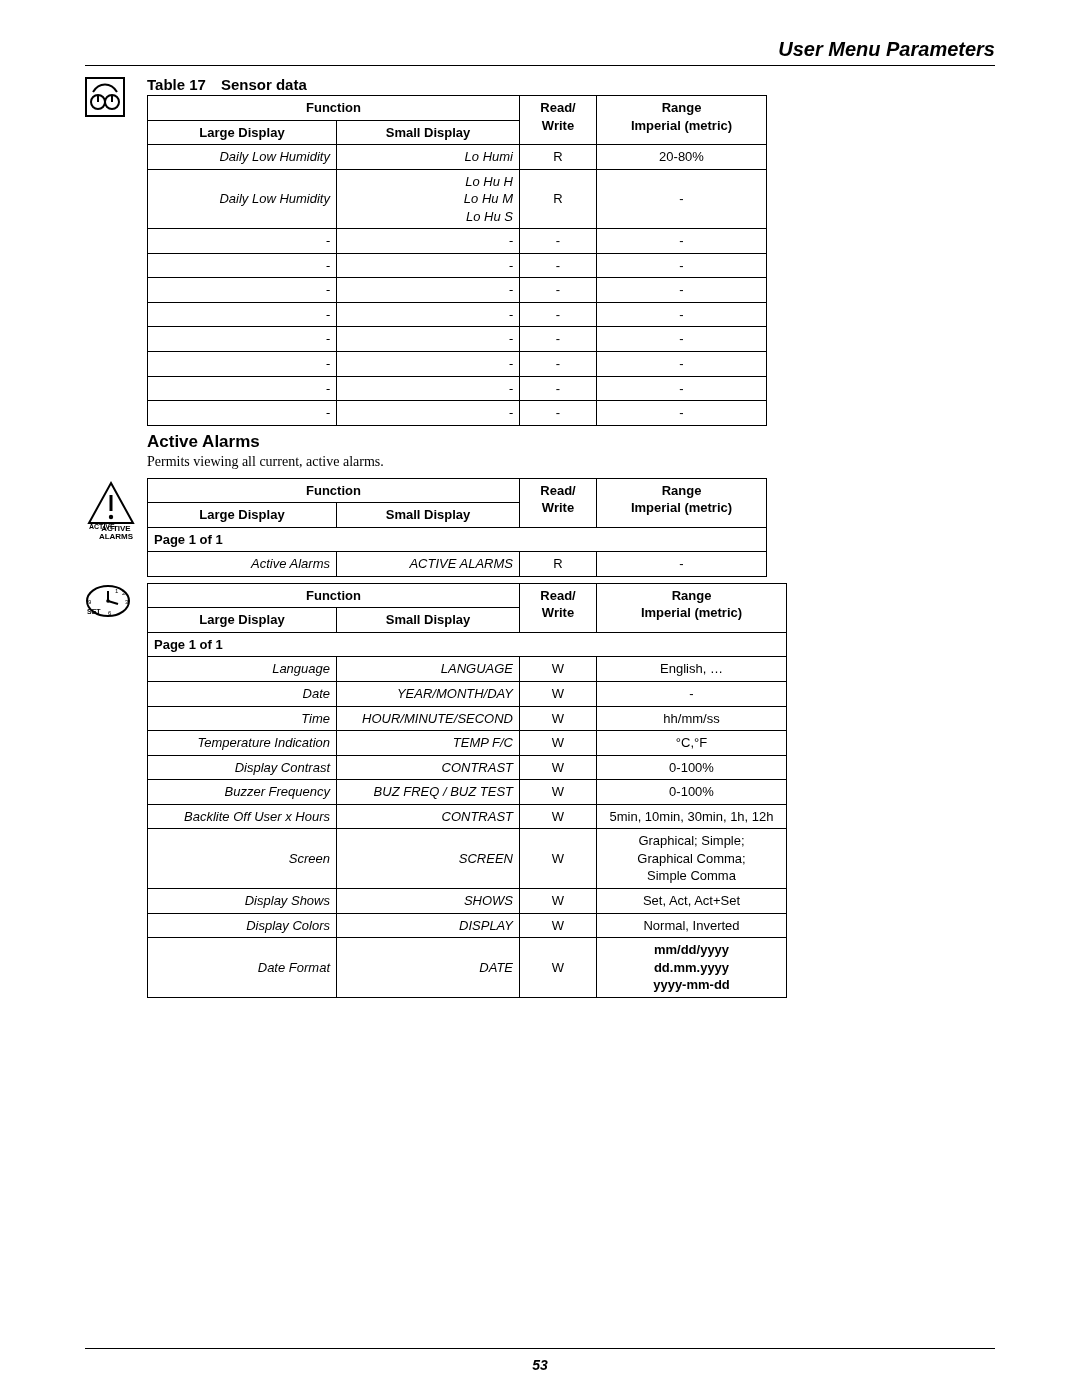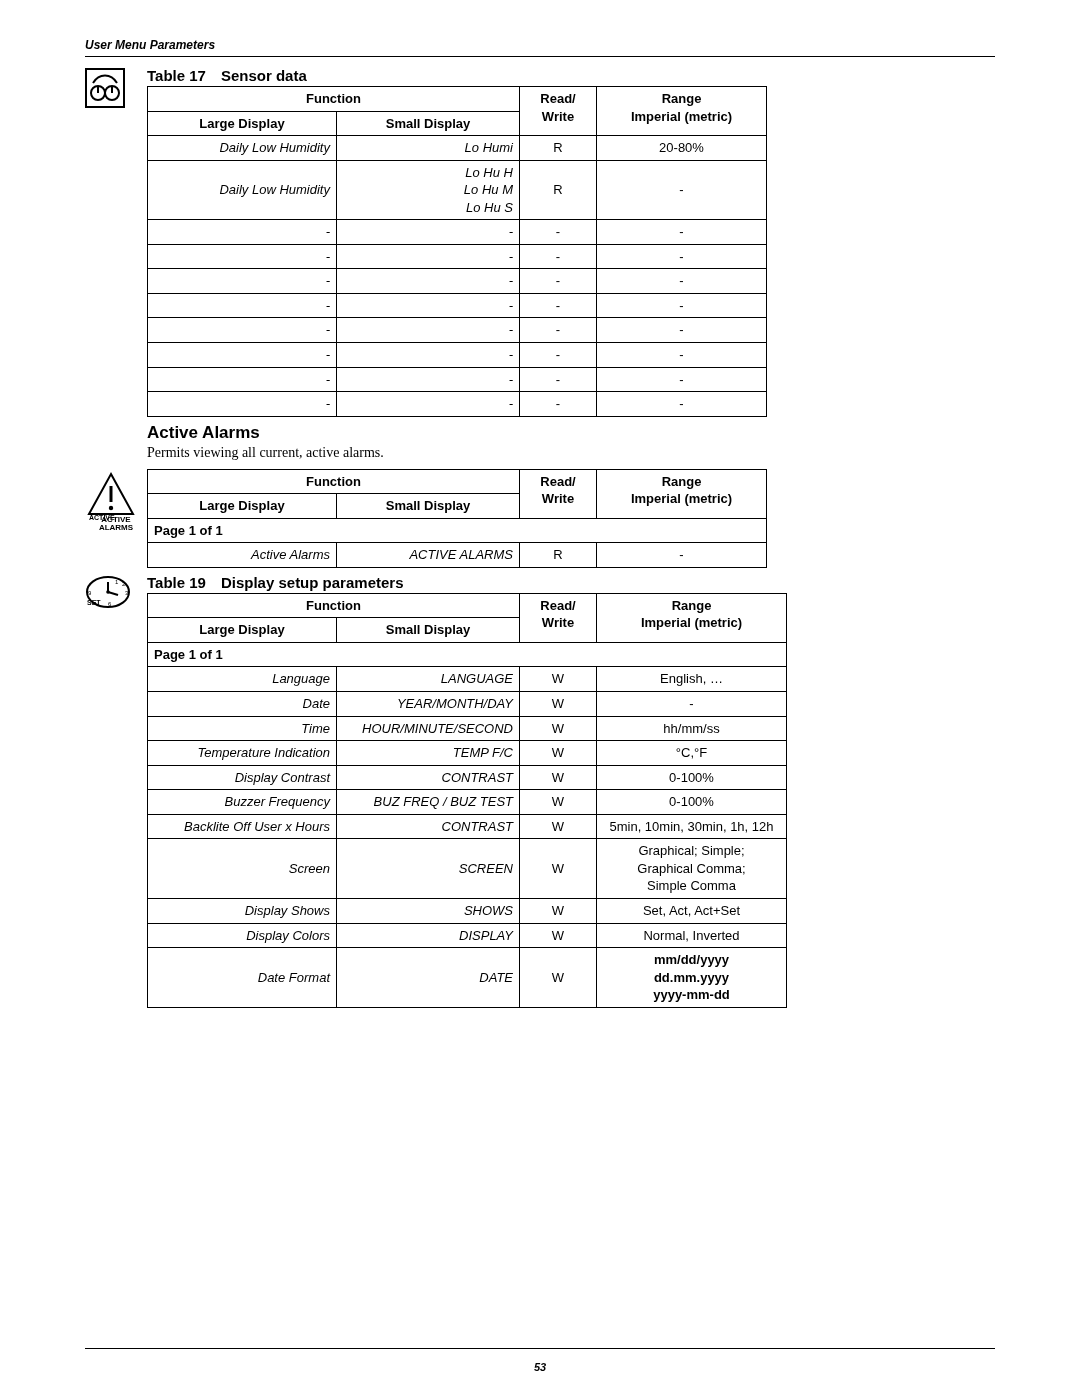--- a/index.html
+++ b/index.html
@@ -10,24 +10,24 @@
     color: #000;
   }
   .page {
     width: 1080px;
     height: 1397px;
     box-sizing: border-box;
     padding: 38px 85px 28px 85px;
     position: relative;
   }
   .top-right {
-    text-align: left;
+    text-align: right;
     font-style: italic;
     font-weight: bold;
-    font-size: 12px;
+    font-size: 20px;
     margin-bottom: 4px;
   }
   .top-rule {
     border: none;
     border-top: 1px solid #000;
     margin: 0 0 10px 0;
   }
   .bottom-rule {
     border: none;
     border-top: 1px solid #000;
@@ -36,21 +36,21 @@
     left: 85px;
     right: 85px;
     bottom: 48px;
   }
   .page-num {
     position: absolute;
     left: 0; right: 0; bottom: 24px;
     text-align: center;
     font-style: italic;
     font-weight: bold;
-    font-size: 11px;
+    font-size: 14px;
   }
 
   .block {
     display: flex;
     align-items: flex-start;
     margin-bottom: 6px;
   }
   .icon-col {
     width: 62px;
     flex: 0 0 62px;
@@ -259,21 +259,20 @@
         <text x="40" y="20" font-size="6" font-family="Arial">3</text>
         <text x="23" y="31" font-size="6" font-family="Arial">6</text>
         <text x="3" y="20" font-size="6" font-family="Arial">9</text>
         <text x="2" y="30" font-size="7" font-weight="bold" font-family="Arial">SET</text>
         <line x1="23" y1="17" x2="23" y2="7" stroke="#000" stroke-width="2"></line>
         <line x1="23" y1="17" x2="33" y2="20" stroke="#000" stroke-width="2"></line>
         <circle cx="23" cy="17" r="1.8" fill="#000"></circle>
       </svg>
     </div>
     <div class="content-col">
-      <div class="tbl-title">Table 19 Display setup parameters</div>
       <table class="data wide">
         <tbody>
             <tr>
           <th colspan="2">Function</th>
           <th rowspan="2" class="c3" style="white-space:pre-line">Read/
 Write</th>
           <th rowspan="2" class="c4" style="white-space:pre-line">Range
 Imperial (metric)</th>
         </tr>
         <tr>

